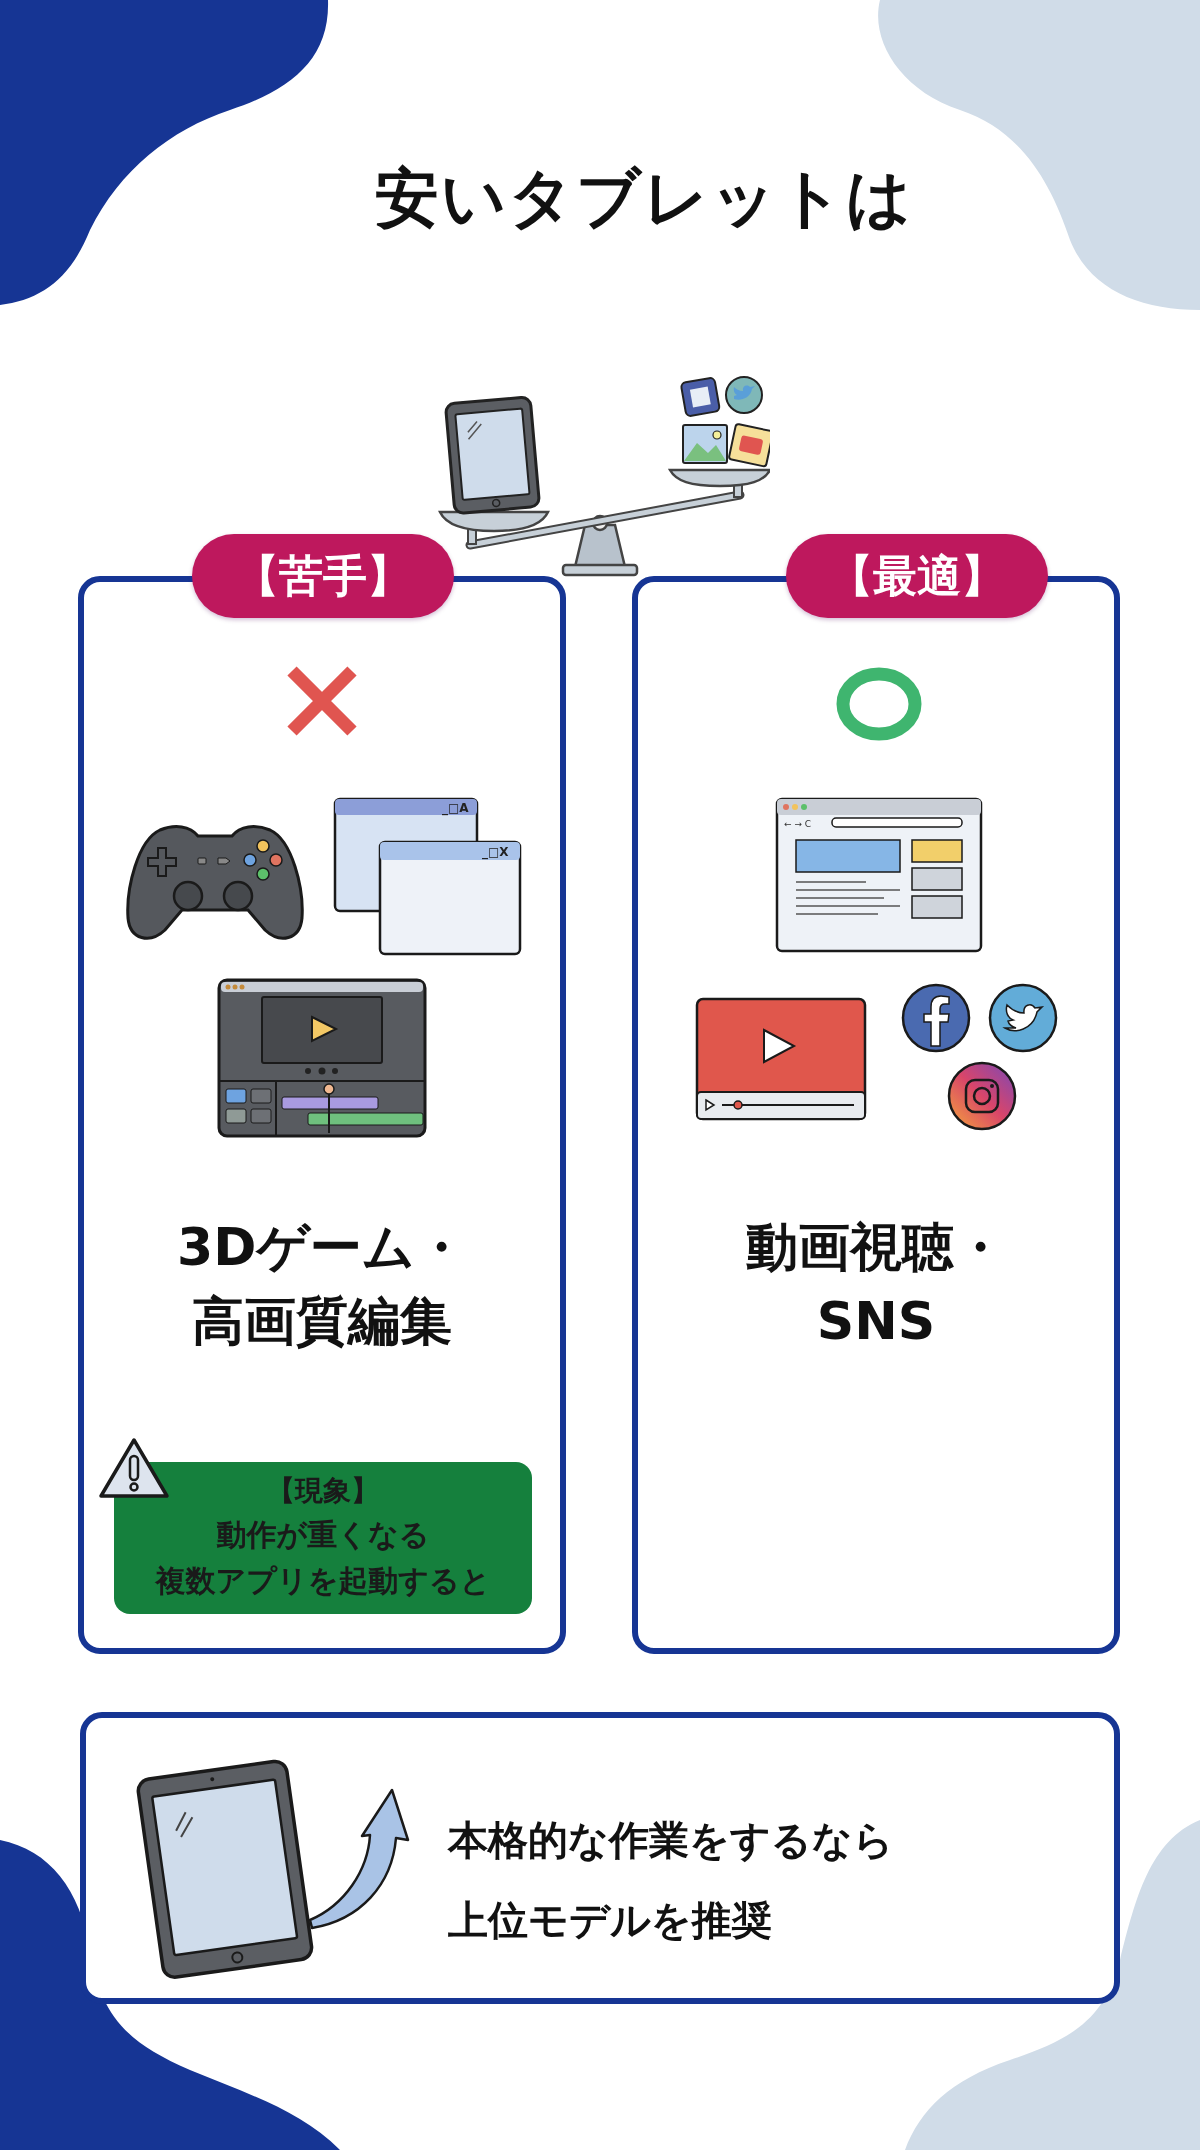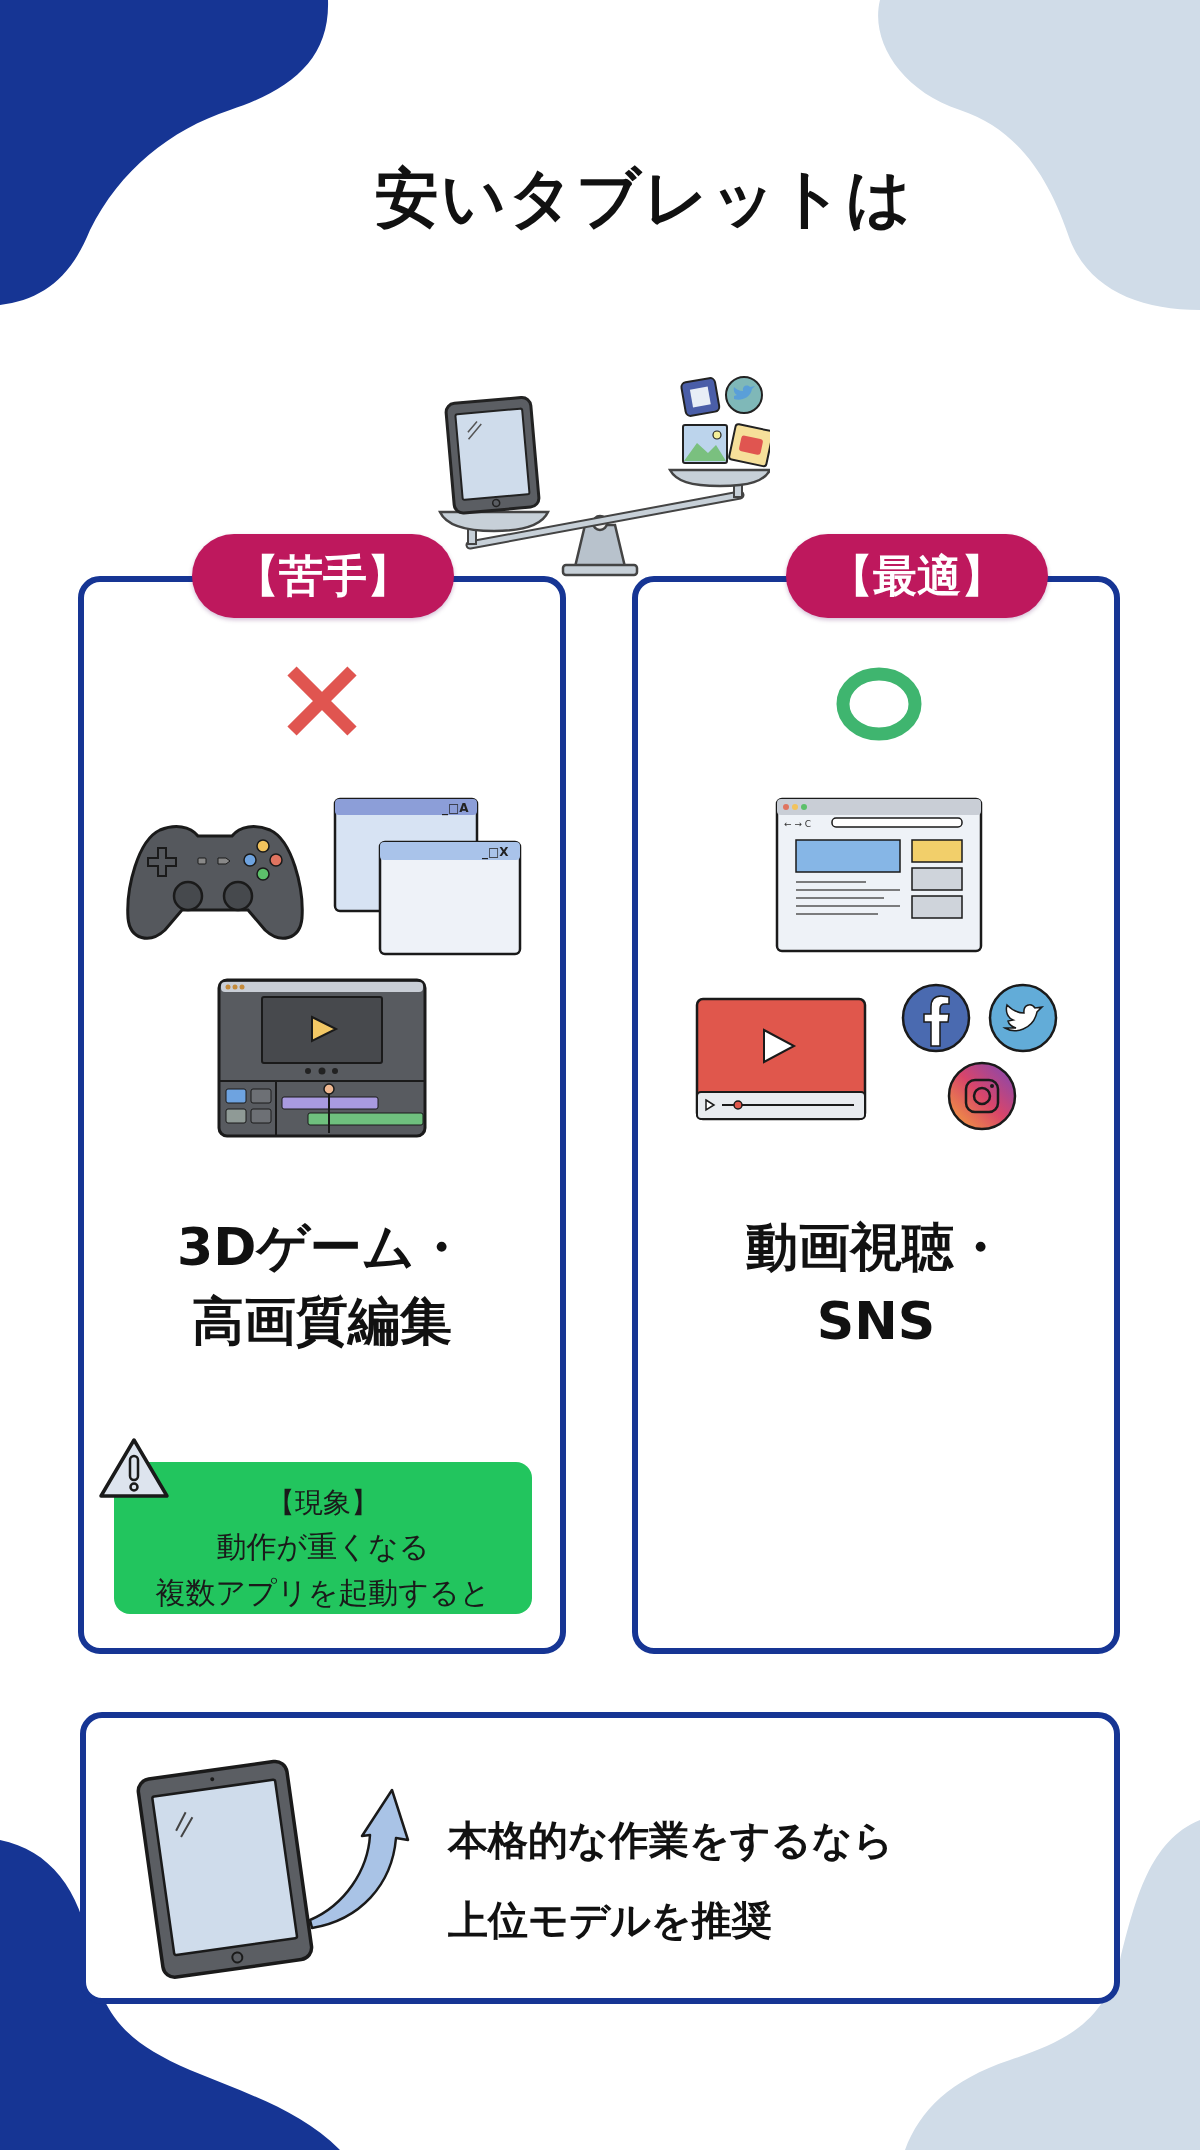--- a/index.html
+++ b/index.html
@@ -39,23 +39,23 @@
 
   .panel-text {
     position: absolute; z-index: 2; text-align: center; font-weight: bold;
     font-size: 52px; line-height: 74px; color: #111;
   }
   .panel-text.left { left: 84px; width: 476px; top: 1210px; }
   .panel-text.right { left: 638px; width: 476px; top: 1210px; }
 
   .warn-box {
     position: absolute; left: 114px; top: 1462px; width: 418px; height: 152px;
-    background: #22c55e; border-radius: 16px; z-index: 2;
-    text-align: center; font-weight: normal; color: #1a1a1a;
-    padding-top: 20px;
+    background: #15803d; border-radius: 16px; z-index: 2;
+    text-align: center; font-weight: bold; color: #1a1a1a;
+    padding-top: 8px;
   }
   .warn-box .w-title { font-size: 28px; line-height: 42px; }
   .warn-box .w-line { font-size: 30px; line-height: 46px; }
   .warn-icon { position: absolute; left: 98px; top: 1436px; width: 72px; height: 64px; z-index: 3; }
 
   .bottom {
     position: absolute; left: 80px; top: 1712px; width: 1040px; height: 292px;
     border: 6px solid #163594; border-radius: 22px; background: #fff; z-index: 1;
   }
   .bottom-text {

